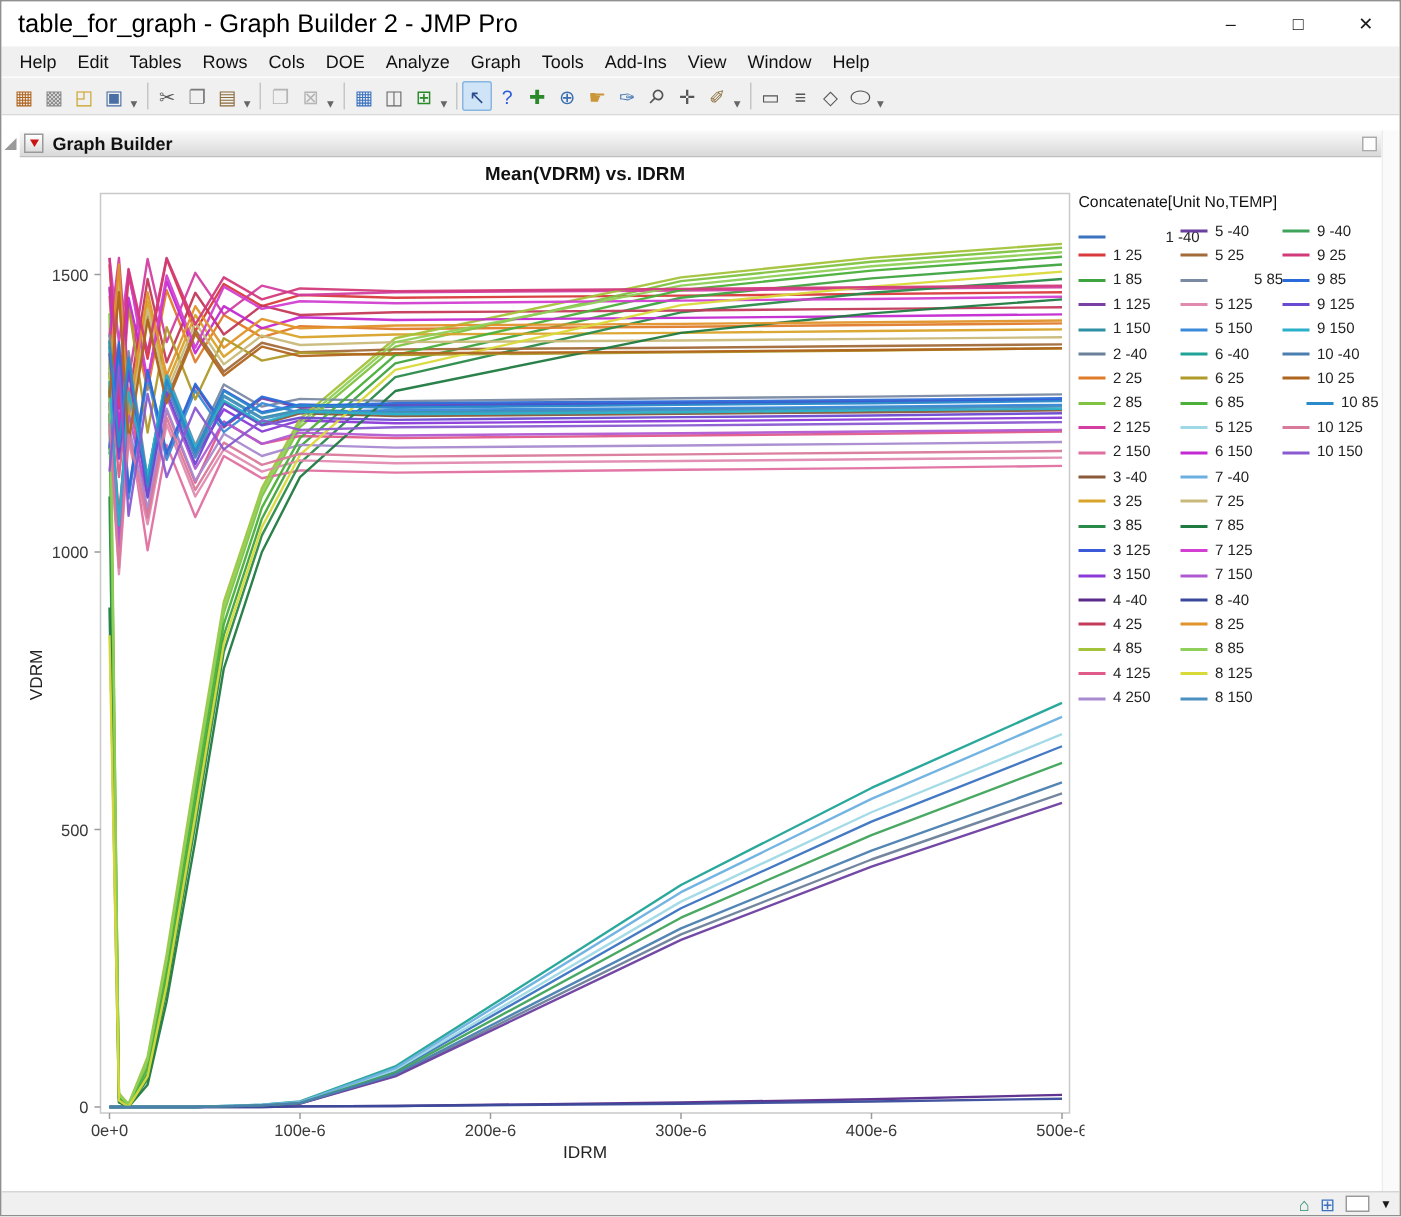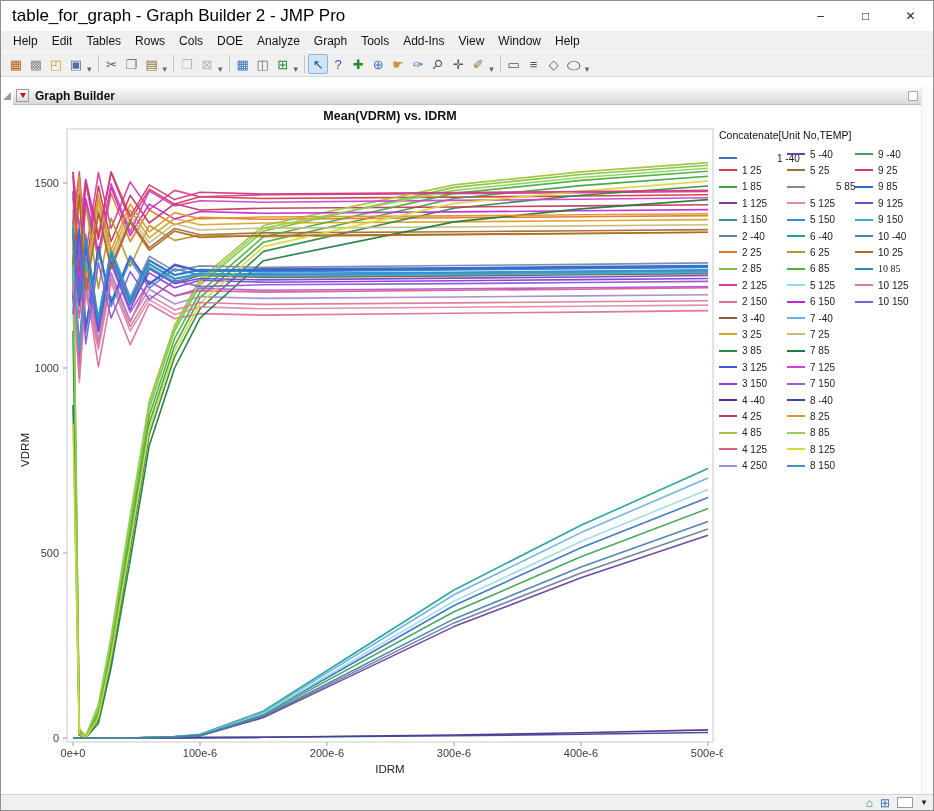--- a/index.html
+++ b/index.html
@@ -389,21 +389,21 @@
                 <span class="legend-label">9 150</span>
               </div>
               <div class="legend-entry" style="left: 136px; top: 82px;">
                 <span class="swatch" style="background: rgb(74, 127, 176);"></span>
                 <span class="legend-label">10 -40</span>
               </div>
               <div class="legend-entry" style="left: 136px; top: 98.4px;">
                 <span class="swatch" style="background: rgb(176, 101, 31);"></span>
                 <span class="legend-label">10 25</span>
               </div>
-              <div class="legend-entry" style="left: 136px; top: 114.8px; font-family: Liberation Serif, serif;">
+              <div class="legend-entry" style="left: 152px; top: 114.8px;">
                 <span class="swatch" style="background: rgb(42, 138, 201);"></span>
                 <span class="legend-label">10 85</span>
               </div>
               <div class="legend-entry" style="left: 136px; top: 131.2px;">
                 <span class="swatch" style="background: rgb(217, 122, 154);"></span>
                 <span class="legend-label">10 125</span>
               </div>
               <div class="legend-entry" style="left: 136px; top: 147.6px;">
                 <span class="swatch" style="background: rgb(138, 90, 210);"></span>
                 <span class="legend-label">10 150</span>

